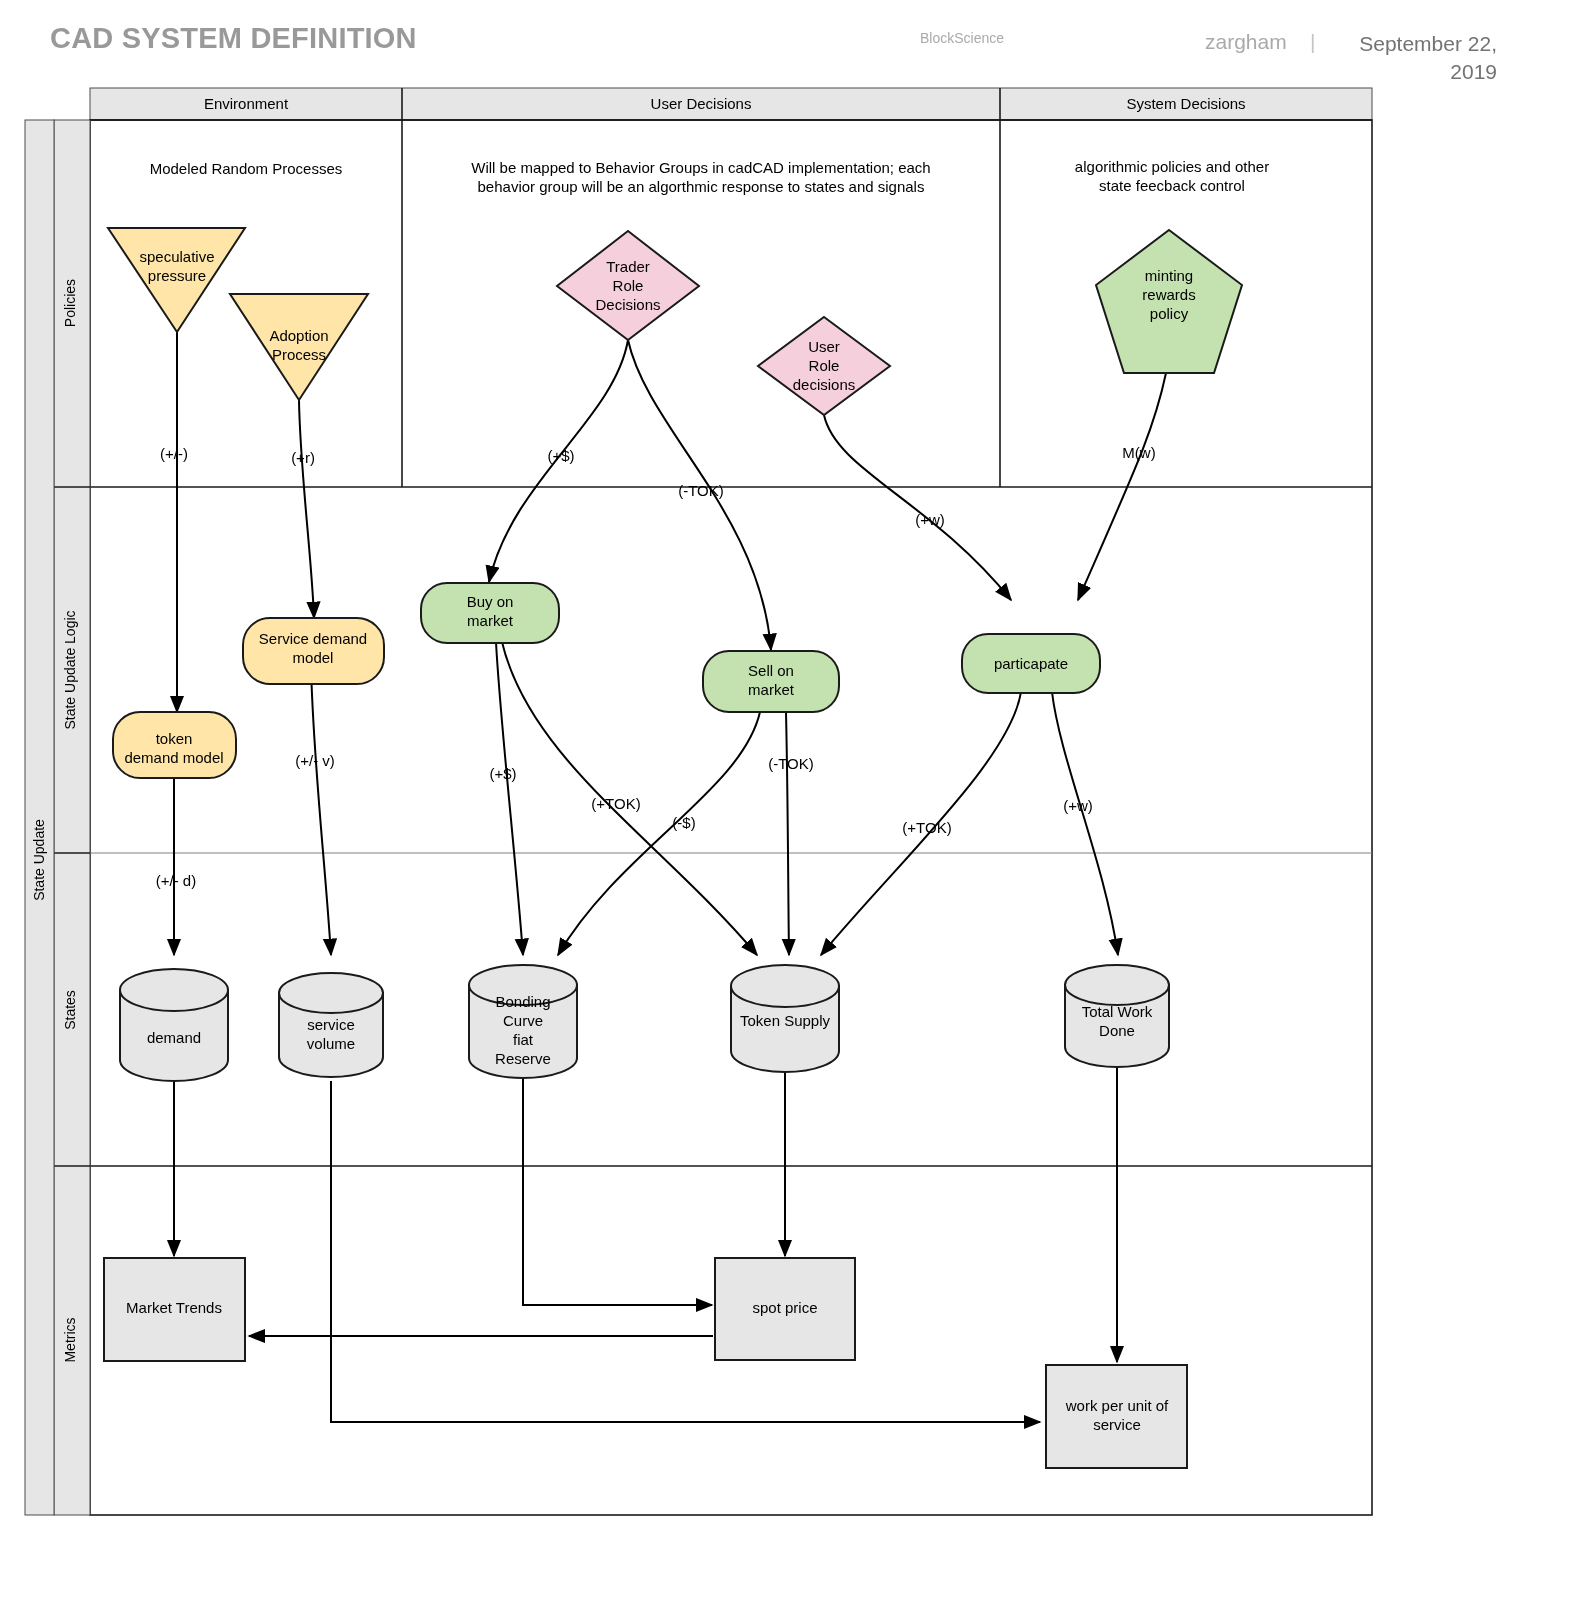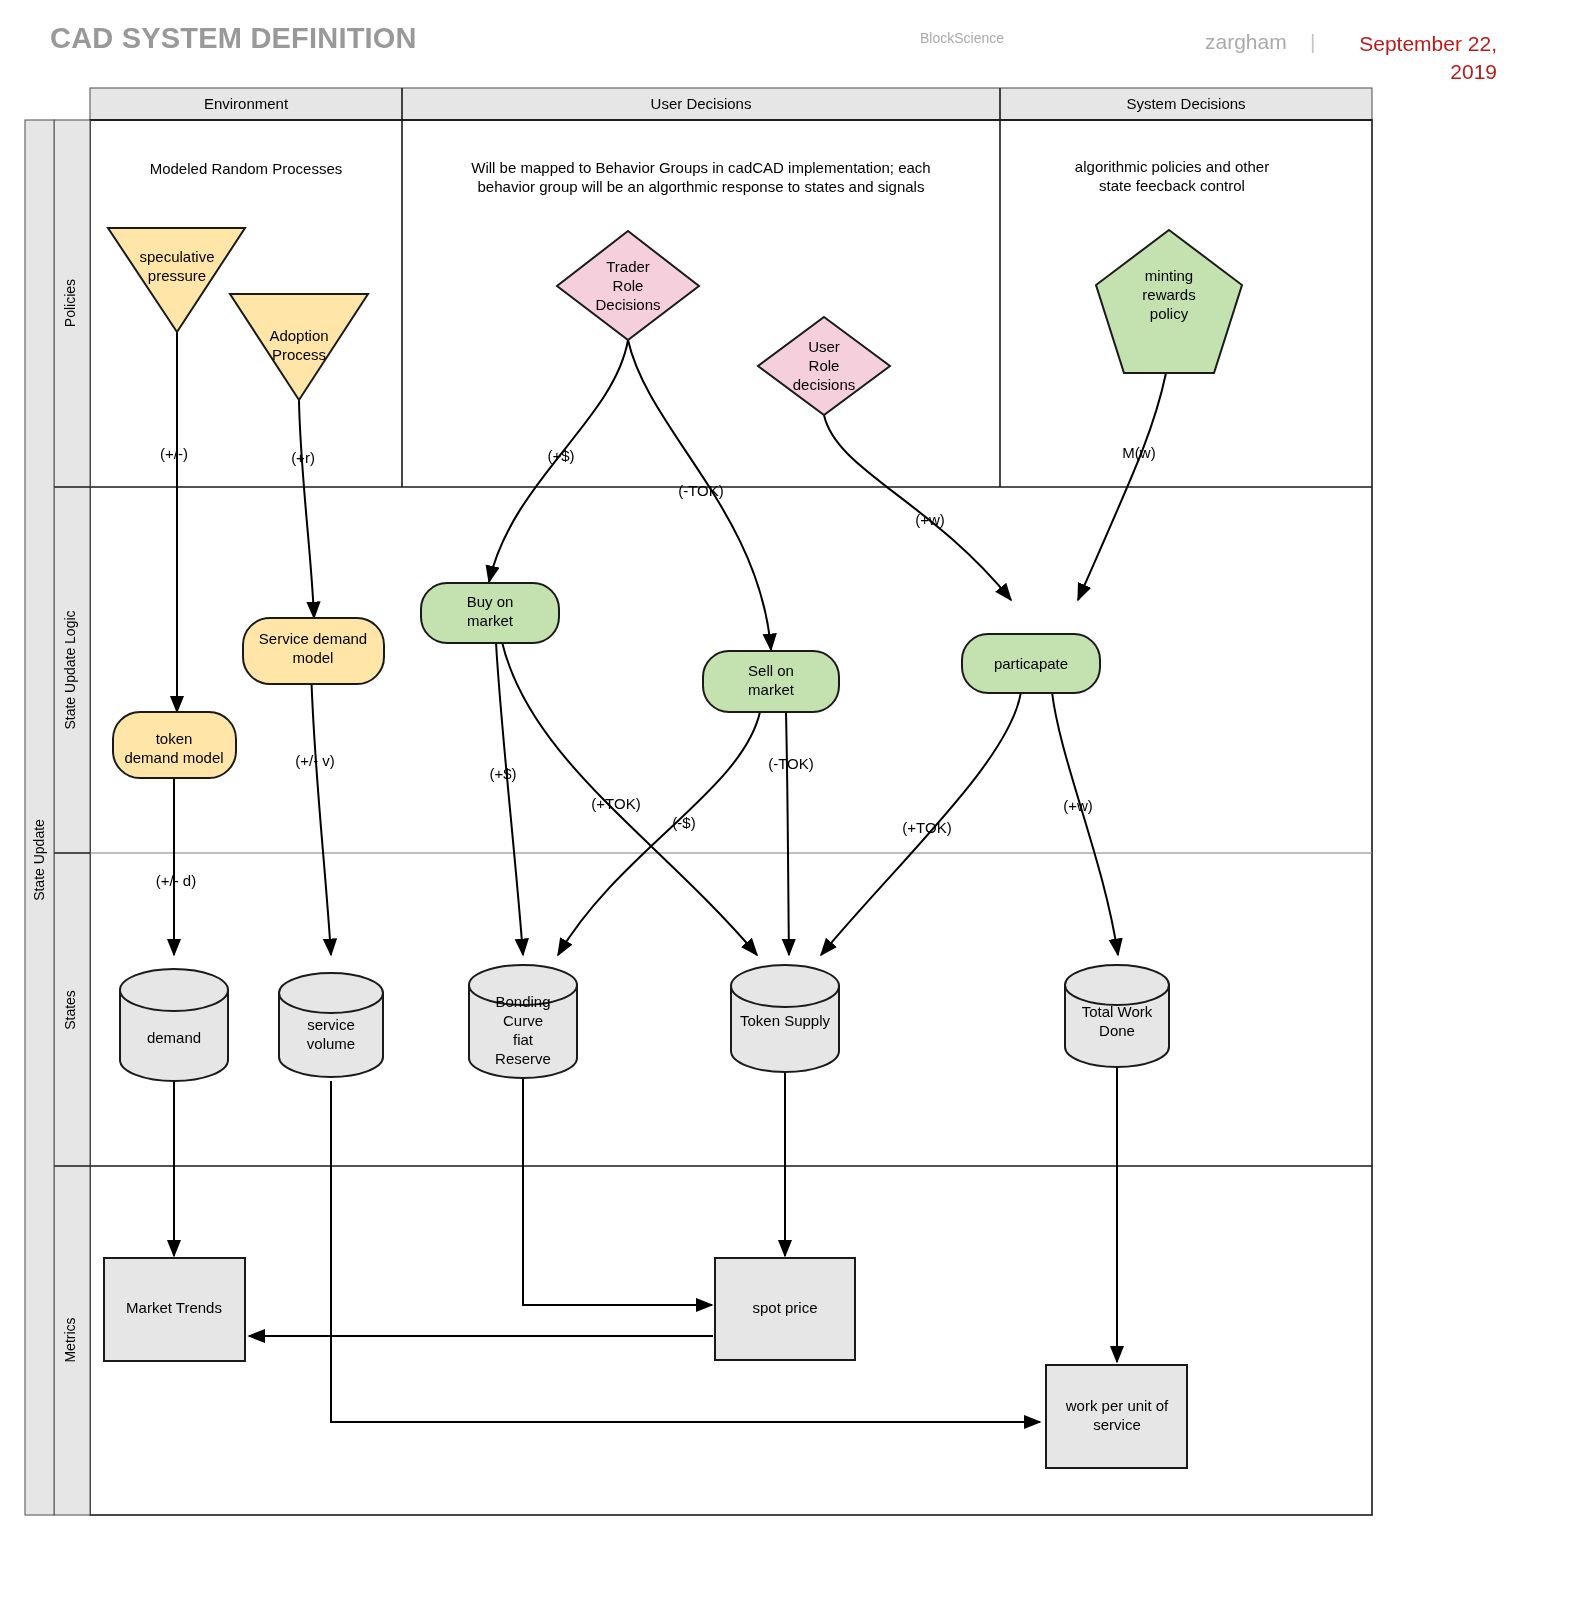--- a/index.html
+++ b/index.html
@@ -2,21 +2,21 @@
 <html><head>
 <meta charset="utf-8">
 <style>
   html,body{margin:0;padding:0;background:#ffffff;}
   body{width:1593px;height:1600px;font-family:"Liberation Sans",sans-serif;overflow:hidden;position:relative;}
   #root{position:absolute;left:0;top:0;width:1593px;height:1600px;}
   .hdr-title{position:absolute;left:50px;top:22px;font-size:29px;font-weight:bold;color:#999999;letter-spacing:0.2px;}
   .hdr-org{position:absolute;left:920px;top:30px;font-size:14px;color:#aaaaaa;}
   .hdr-author{position:absolute;left:1205px;top:30px;font-size:21px;color:#aaaaaa;}
   .hdr-sep{position:absolute;left:1310px;top:30px;font-size:21px;color:#c4c4c4;}
-  .hdr-date{position:absolute;left:1337px;top:30px;width:160px;font-size:21px;color:#b91c1c;text-align:right;line-height:1.35;}
+  .hdr-date{position:absolute;left:1337px;top:30px;width:160px;font-size:21px;color:#737373;text-align:right;line-height:1.35;}
   svg{position:absolute;left:0;top:0;}
   text{font-family:"Liberation Sans",sans-serif;fill:#000;}
   .colhdr{font-size:15px;text-anchor:middle;}
   .rowlbl{font-size:14px;text-anchor:middle;}
   .note{font-size:15px;text-anchor:middle;}
   .nodelbl{font-size:15px;text-anchor:middle;}
   .edgelbl{font-size:15px;text-anchor:middle;}
   .band{fill:#e6e6e6;stroke:#4d4d4d;stroke-width:1;}
   .cellline{stroke:#1a1a1a;stroke-width:1.6;fill:none;}
   .thinline{stroke:#808080;stroke-width:1.2;fill:none;}

